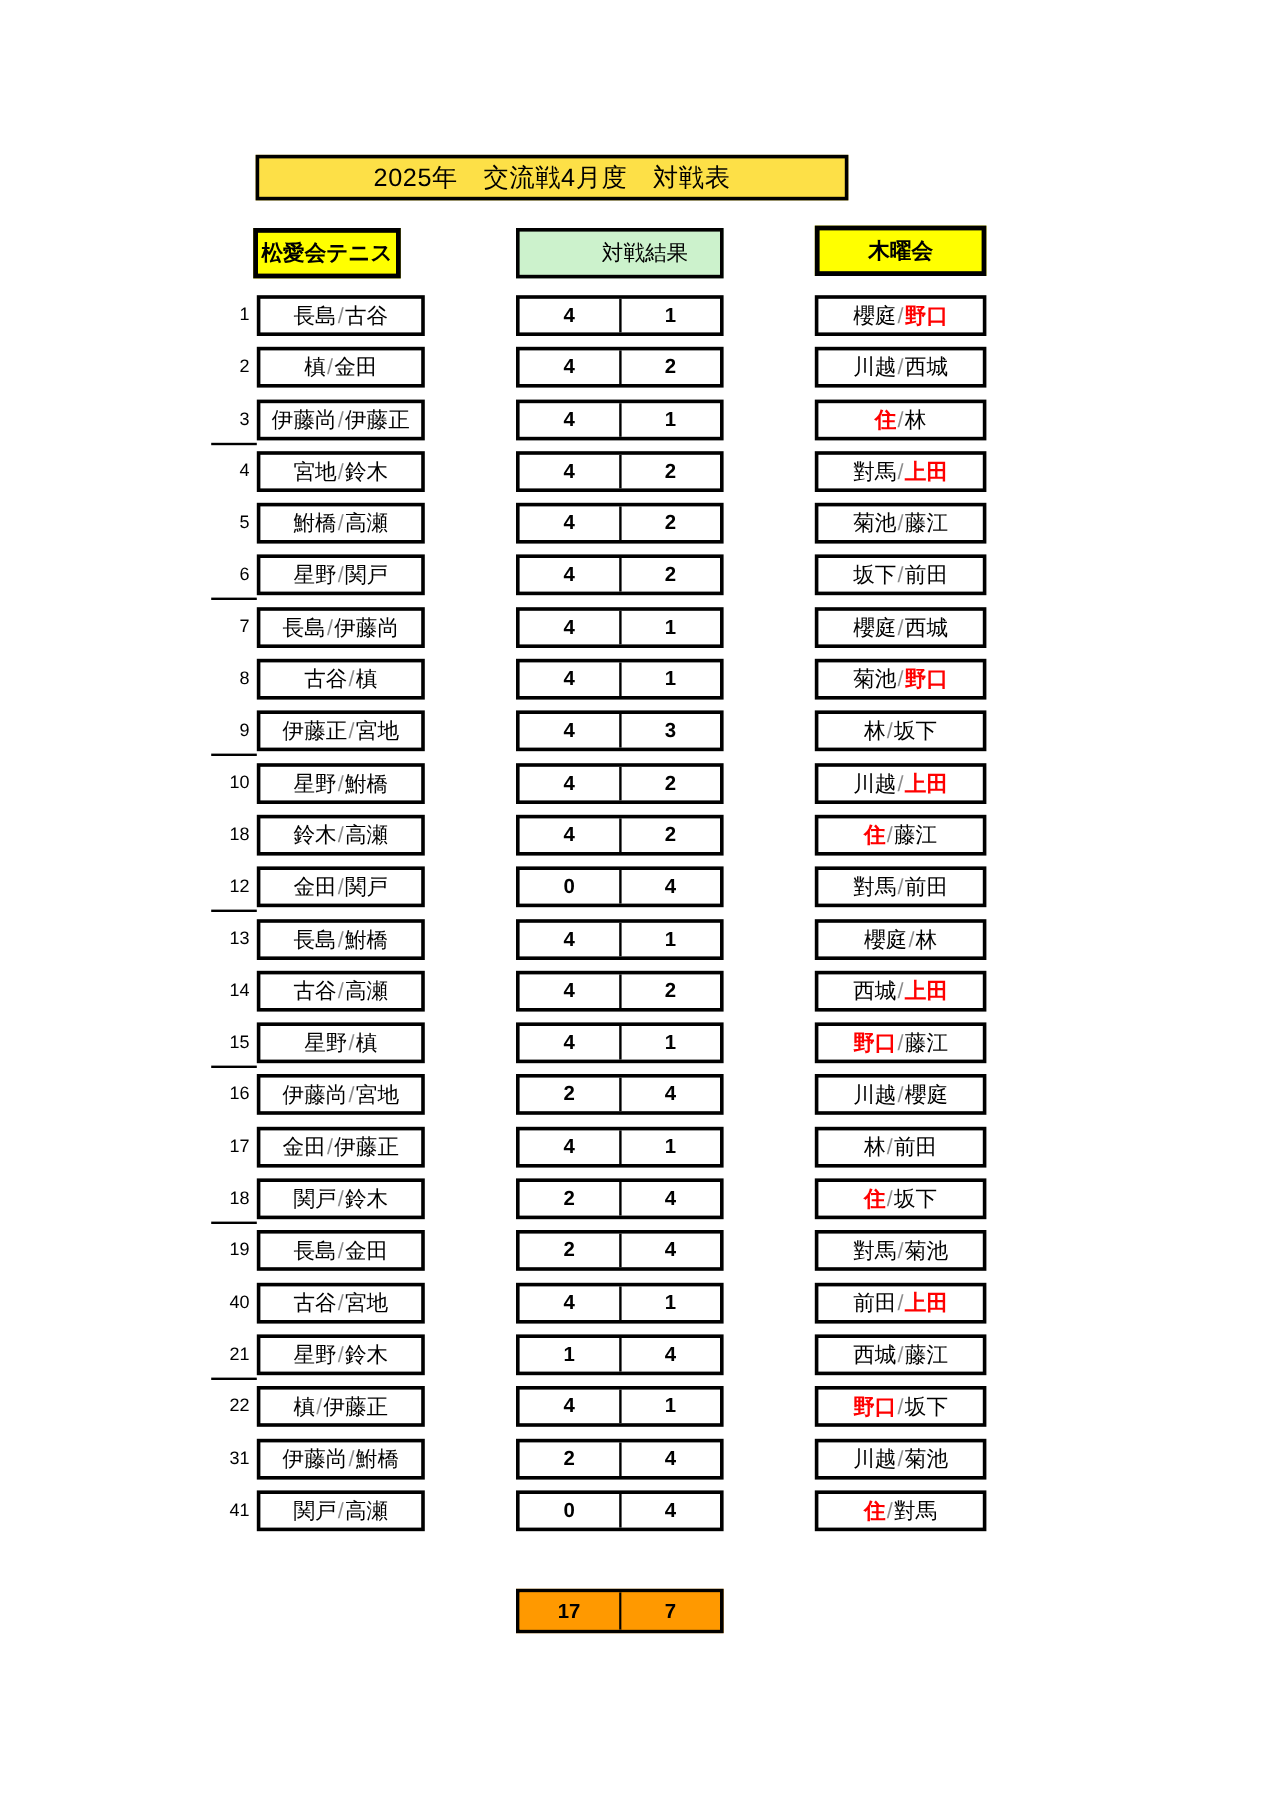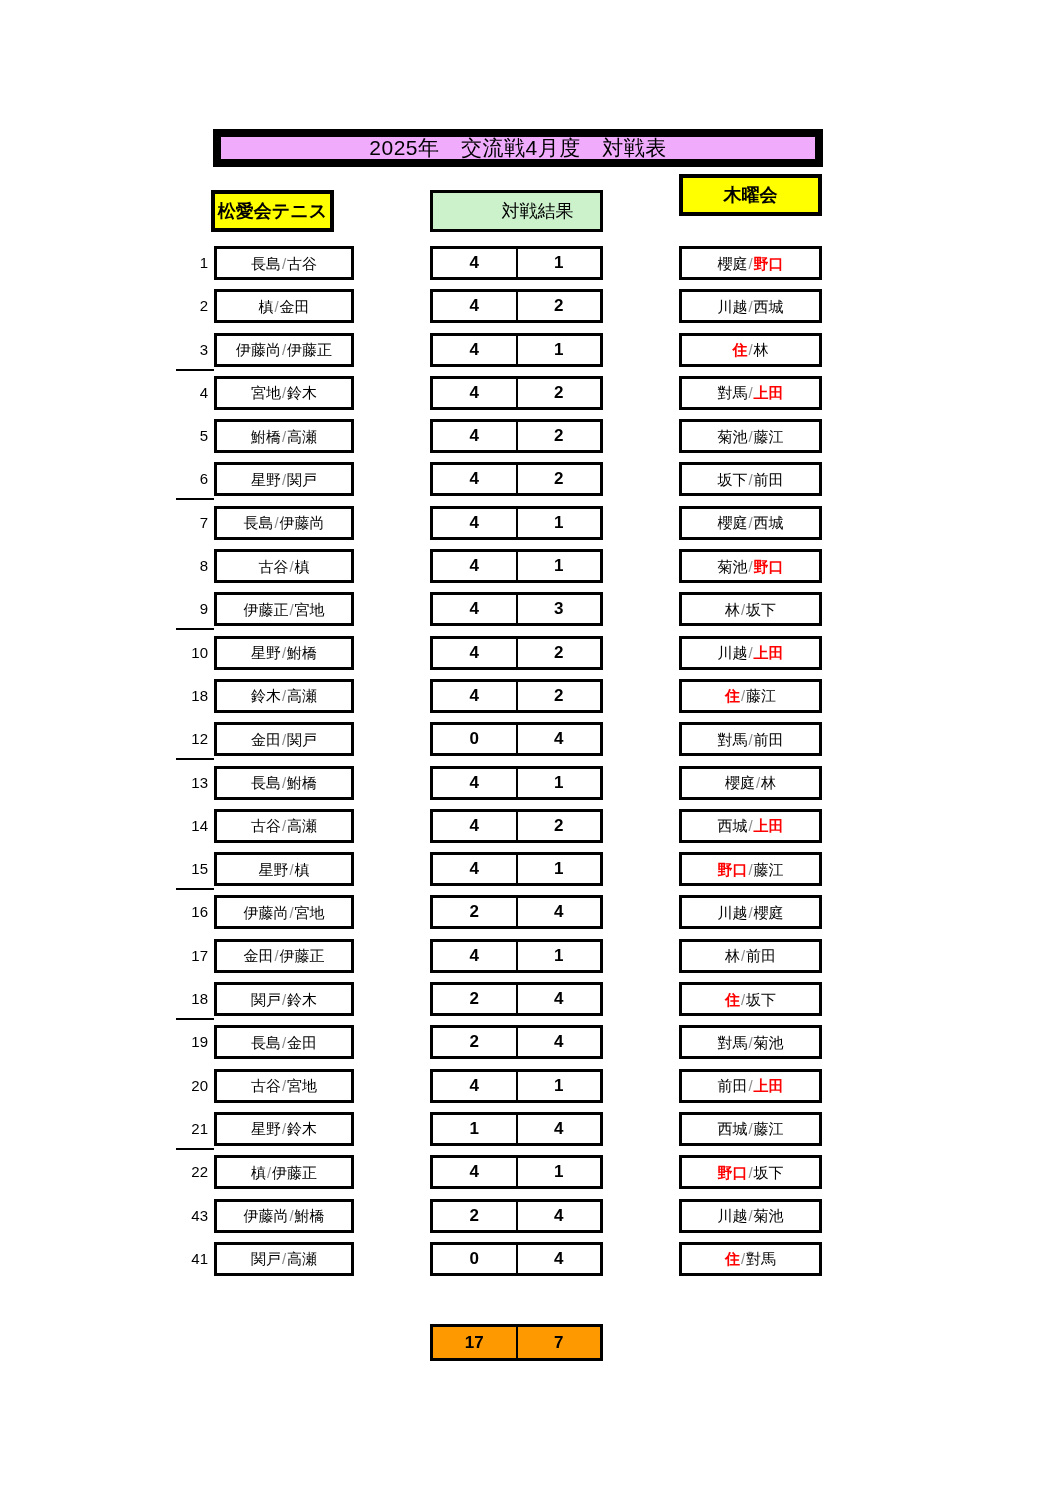--- a/index.html
+++ b/index.html
@@ -23,24 +23,24 @@
     top: 0;
     width: 1061px;
     height: 1500px;
   }
 
   
   .title-bar {
     position: absolute;
     left: 213px;
     top: 129px;
-    width: 610px;
+    width: 494px;
     height: 38px;
-    background: #f0abfc;
-    border: 8px solid #000000;
+    background: #fde047;
+    border: 3px solid #000000;
     box-sizing: border-box;
     display: flex;
     align-items: center;
     justify-content: center;
   }
   .title-bar .title-text {
     font-size: 21px;
     letter-spacing: 0.5px;
     white-space: pre;
     color: #000000;
@@ -57,21 +57,21 @@
     justify-content: center;
   }
   .col-head .head-text {
     font-size: 18px;
     white-space: pre;
   }
   .head-left  { left: 211px; top: 190px; width: 123px; background: #ffff00; }
   .head-left .head-text  { font-weight: bold; }
   .head-mid   { left: 430px; top: 190px; width: 173px; background: #ccf2cc; border-width: 3px; padding-left: 42px; }
   .head-mid .head-text   { font-weight: normal; }
-  .head-right { left: 679px; top: 174px; width: 143px; background: #ffff00; }
+  .head-right { left: 679px; top: 188px; width: 143px; background: #ffff00; }
   .head-right .head-text { font-weight: bold; }
 
   
   .rows {
     position: absolute;
     left: 0;
     top: 246px;
     width: 1061px;
   }
   .match-row {
@@ -108,21 +108,21 @@
     box-sizing: border-box;
     background: #ffffff;
     display: flex;
     align-items: center;
     justify-content: center;
     overflow: hidden;
   }
   .team-left  { left: 214px; width: 140px; }
   .team-right { left: 679px; width: 143px; }
   .team-box .pair {
-    font-size: 15px;
+    font-size: 18px;
     white-space: nowrap;
     line-height: 1;
   }
   .pair .nm            { color: #000000; }
   .pair .nm.hl         { color: #ff0000; font-weight: bold; }
   .pair .slash         { color: #8c8c8c; padding: 0 1px; }
 
   .score-box {
     position: absolute;
     left: 430px;
@@ -438,21 +438,21 @@
         </div>
         <div class="score-box">
           <div class="score-cell left-cell">2</div>
           <div class="score-cell">4</div>
         </div>
         <div class="team-box team-right">
           <span class="pair"><span class="nm">對馬</span><span class="slash">/</span><span class="nm">菊池</span></span>
         </div>
       </div>
       <div class="match-row">
-        <div class="row-num">20</div>
+        <div class="row-num">40</div>
         <div class="team-box team-left">
           <span class="pair"><span class="nm">古谷</span><span class="slash">/</span><span class="nm">宮地</span></span>
         </div>
         <div class="score-box">
           <div class="score-cell left-cell">4</div>
           <div class="score-cell">1</div>
         </div>
         <div class="team-box team-right">
           <span class="pair"><span class="nm">前田</span><span class="slash">/</span><span class="nm hl">上田</span></span>
         </div>
@@ -478,21 +478,21 @@
         </div>
         <div class="score-box">
           <div class="score-cell left-cell">4</div>
           <div class="score-cell">1</div>
         </div>
         <div class="team-box team-right">
           <span class="pair"><span class="nm hl">野口</span><span class="slash">/</span><span class="nm">坂下</span></span>
         </div>
       </div>
       <div class="match-row">
-        <div class="row-num">43</div>
+        <div class="row-num">31</div>
         <div class="team-box team-left">
           <span class="pair"><span class="nm">伊藤尚</span><span class="slash">/</span><span class="nm">鮒橋</span></span>
         </div>
         <div class="score-box">
           <div class="score-cell left-cell">2</div>
           <div class="score-cell">4</div>
         </div>
         <div class="team-box team-right">
           <span class="pair"><span class="nm">川越</span><span class="slash">/</span><span class="nm">菊池</span></span>
         </div>

